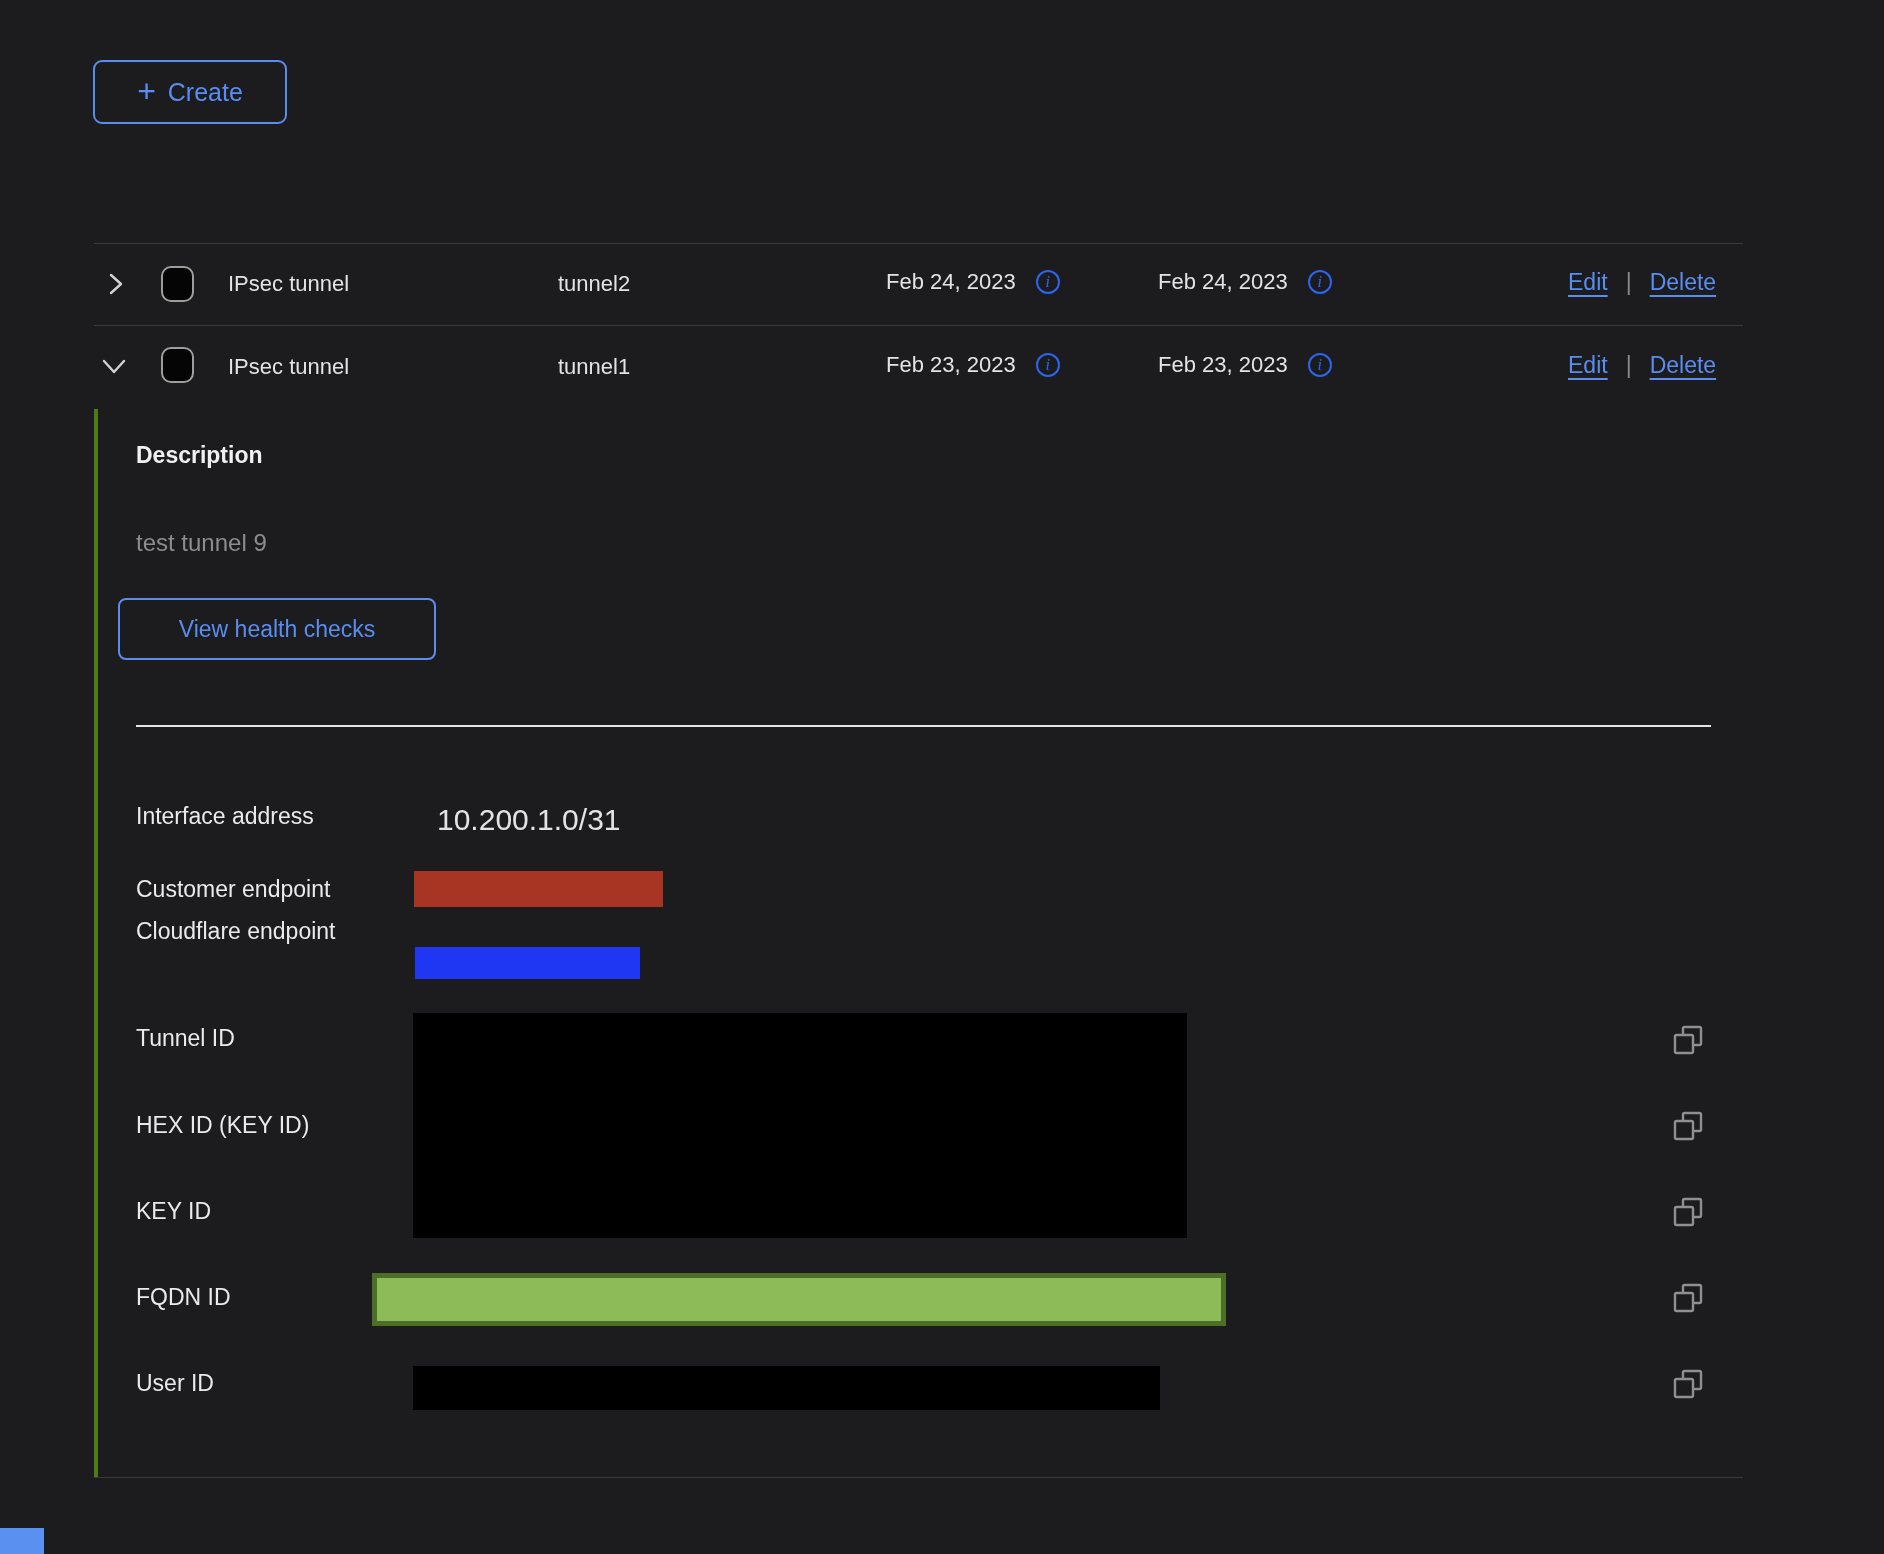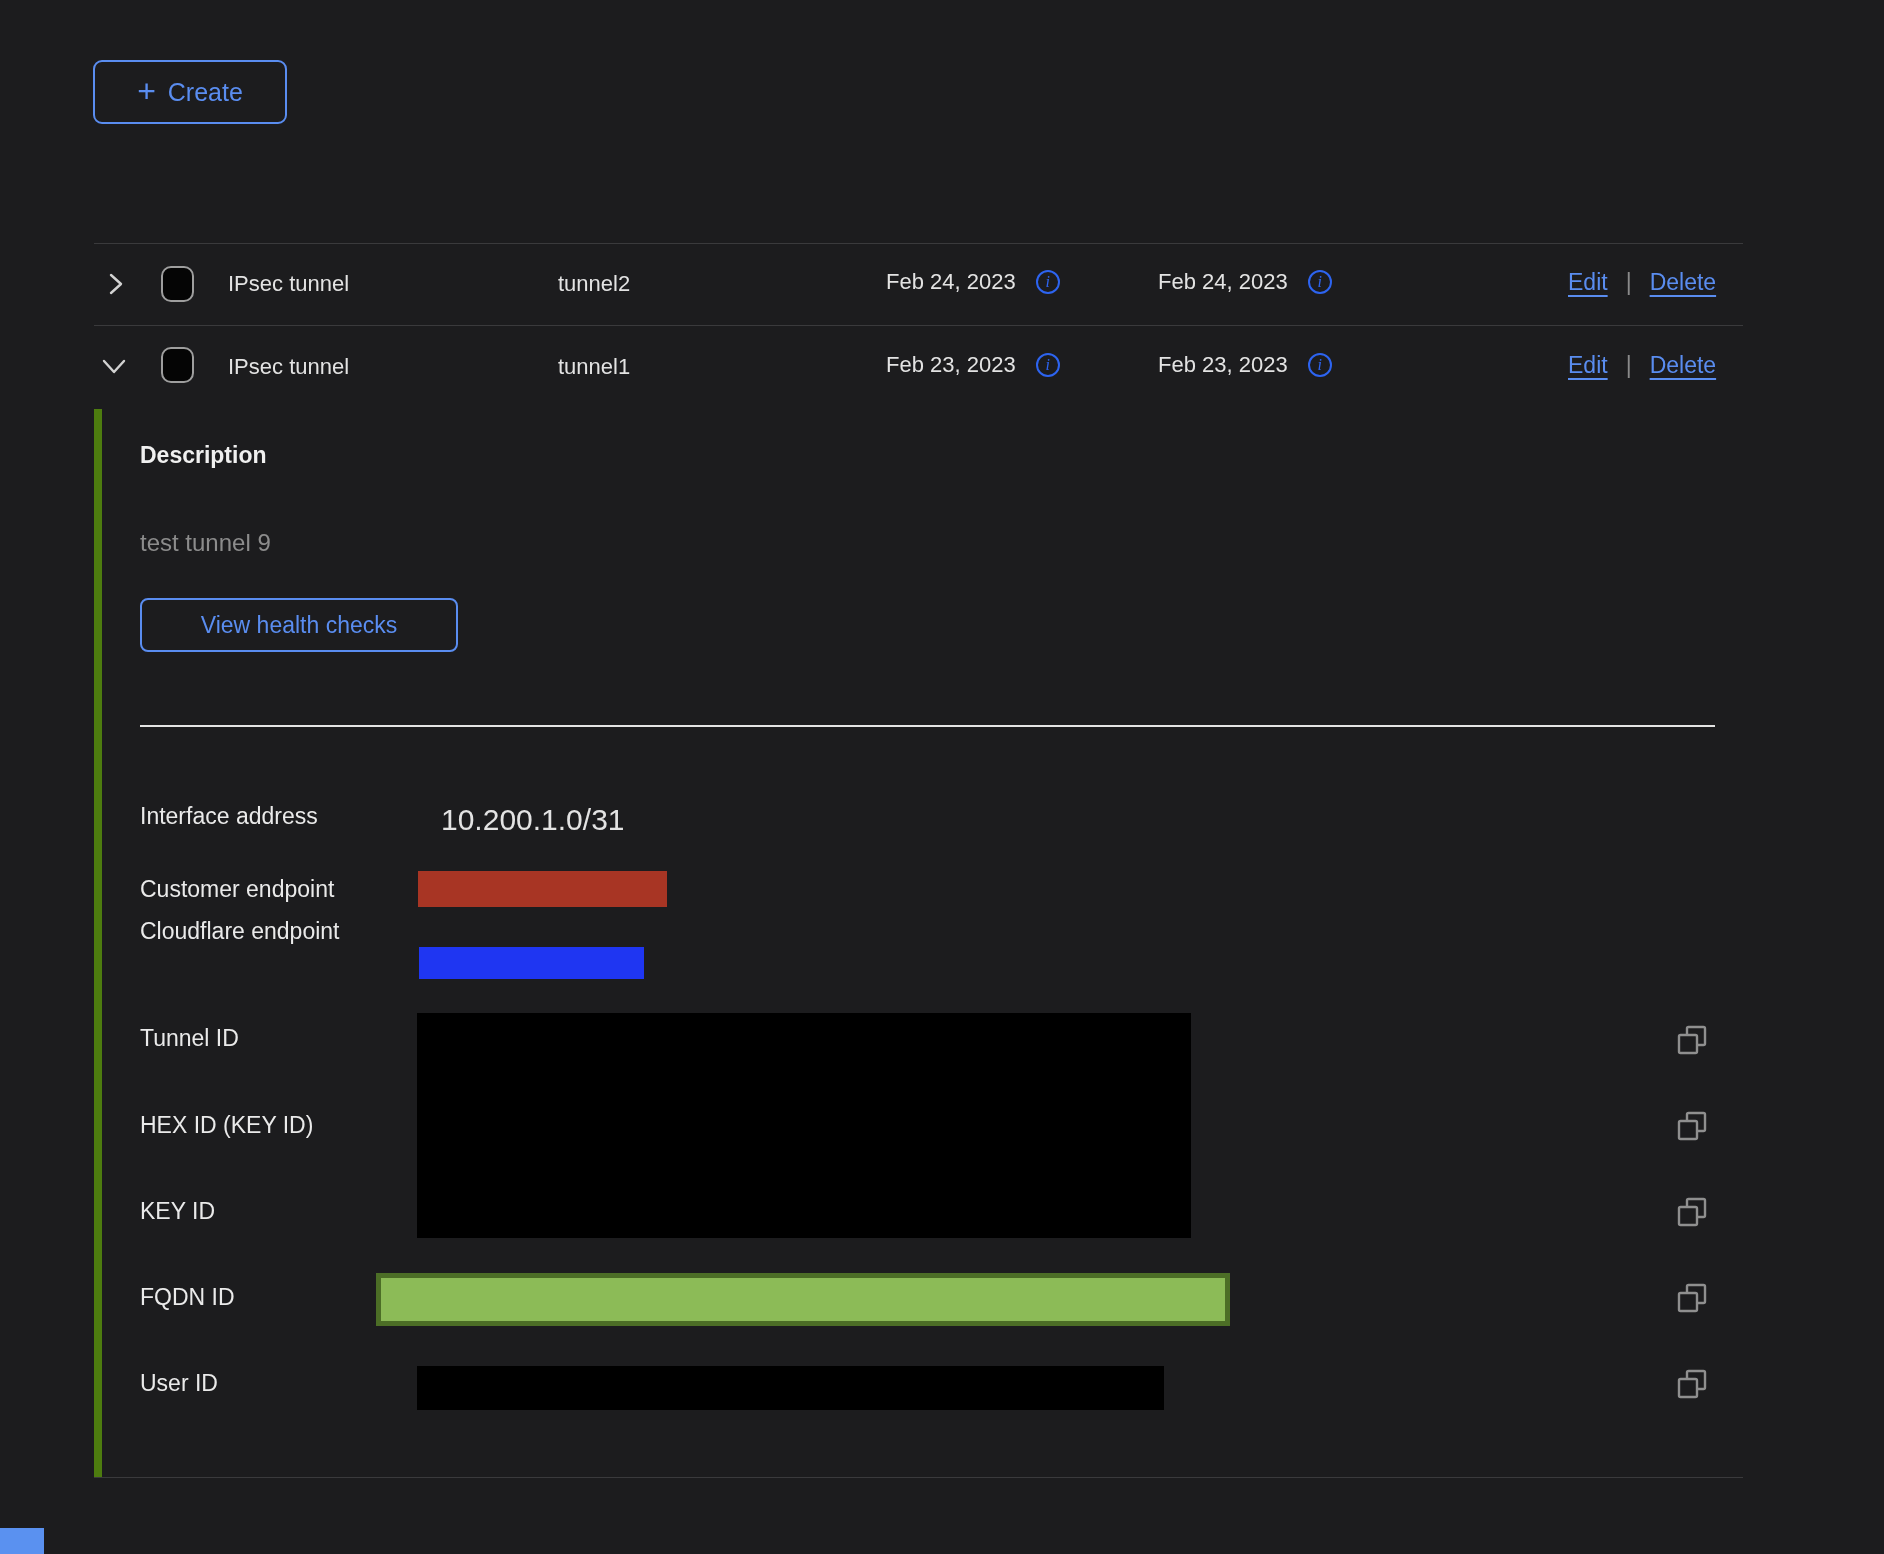--- a/index.html
+++ b/index.html
@@ -31,26 +31,26 @@
     width:24px;height:24px;border:2px solid #2d64f0;border-radius:50%;
     color:#2d64f0;font-size:16px;display:flex;align-items:center;justify-content:center;
     box-sizing:border-box;cursor:pointer;font-family:"Liberation Serif",serif;font-style:italic;
   }
   .actions{position:absolute;display:flex;align-items:center;gap:18px;font-size:23px;margin-left:28px;}
   .lnk{color:#5a8df0;text-decoration:underline;text-underline-offset:5px;cursor:pointer;}
   .sep{color:#8a8a8a;text-decoration:none;}
   
   .expanded{
     position:absolute;left:94px;top:409px;width:1649px;height:1068px;
-    border-left:8px solid #4d7c0f;box-sizing:border-box;
+    border-left:4px solid #4d7c0f;box-sizing:border-box;
   }
   .desc-label{position:absolute;left:38px;top:33px;font-size:23px;font-weight:bold;color:#f0f0f0;}
   .desc-text{position:absolute;left:38px;top:120px;font-size:24px;color:#8c8c8c;}
   .health-btn{
-    position:absolute;left:38px;top:189px;width:318px;height:54px;
+    position:absolute;left:20px;top:189px;width:318px;height:62px;
     background:transparent;border:2px solid #5a8df0;border-radius:8px;
     color:#5a8df0;font-size:23px;cursor:pointer;font-family:inherit;
   }
   .light-divider{position:absolute;left:38px;top:316px;width:1575px;height:2px;background:#e3e3e3;}
   .dlabel{position:absolute;left:38px;font-size:23px;color:#eaeaea;white-space:nowrap;}
   .dvalue{position:absolute;left:339px;font-size:30px;color:#e3e3e3;white-space:nowrap;}
   .redact{position:absolute;}
   .copy-btn{position:absolute;left:1574px;width:32px;height:32px;background:none;border:none;padding:0;cursor:pointer;line-height:0;}
   .bottom-divider{position:absolute;left:94px;top:1477px;width:1649px;height:1px;background:#3a3a3c;}
   .bottom-accent{position:absolute;left:0;top:1528px;width:44px;height:26px;}

